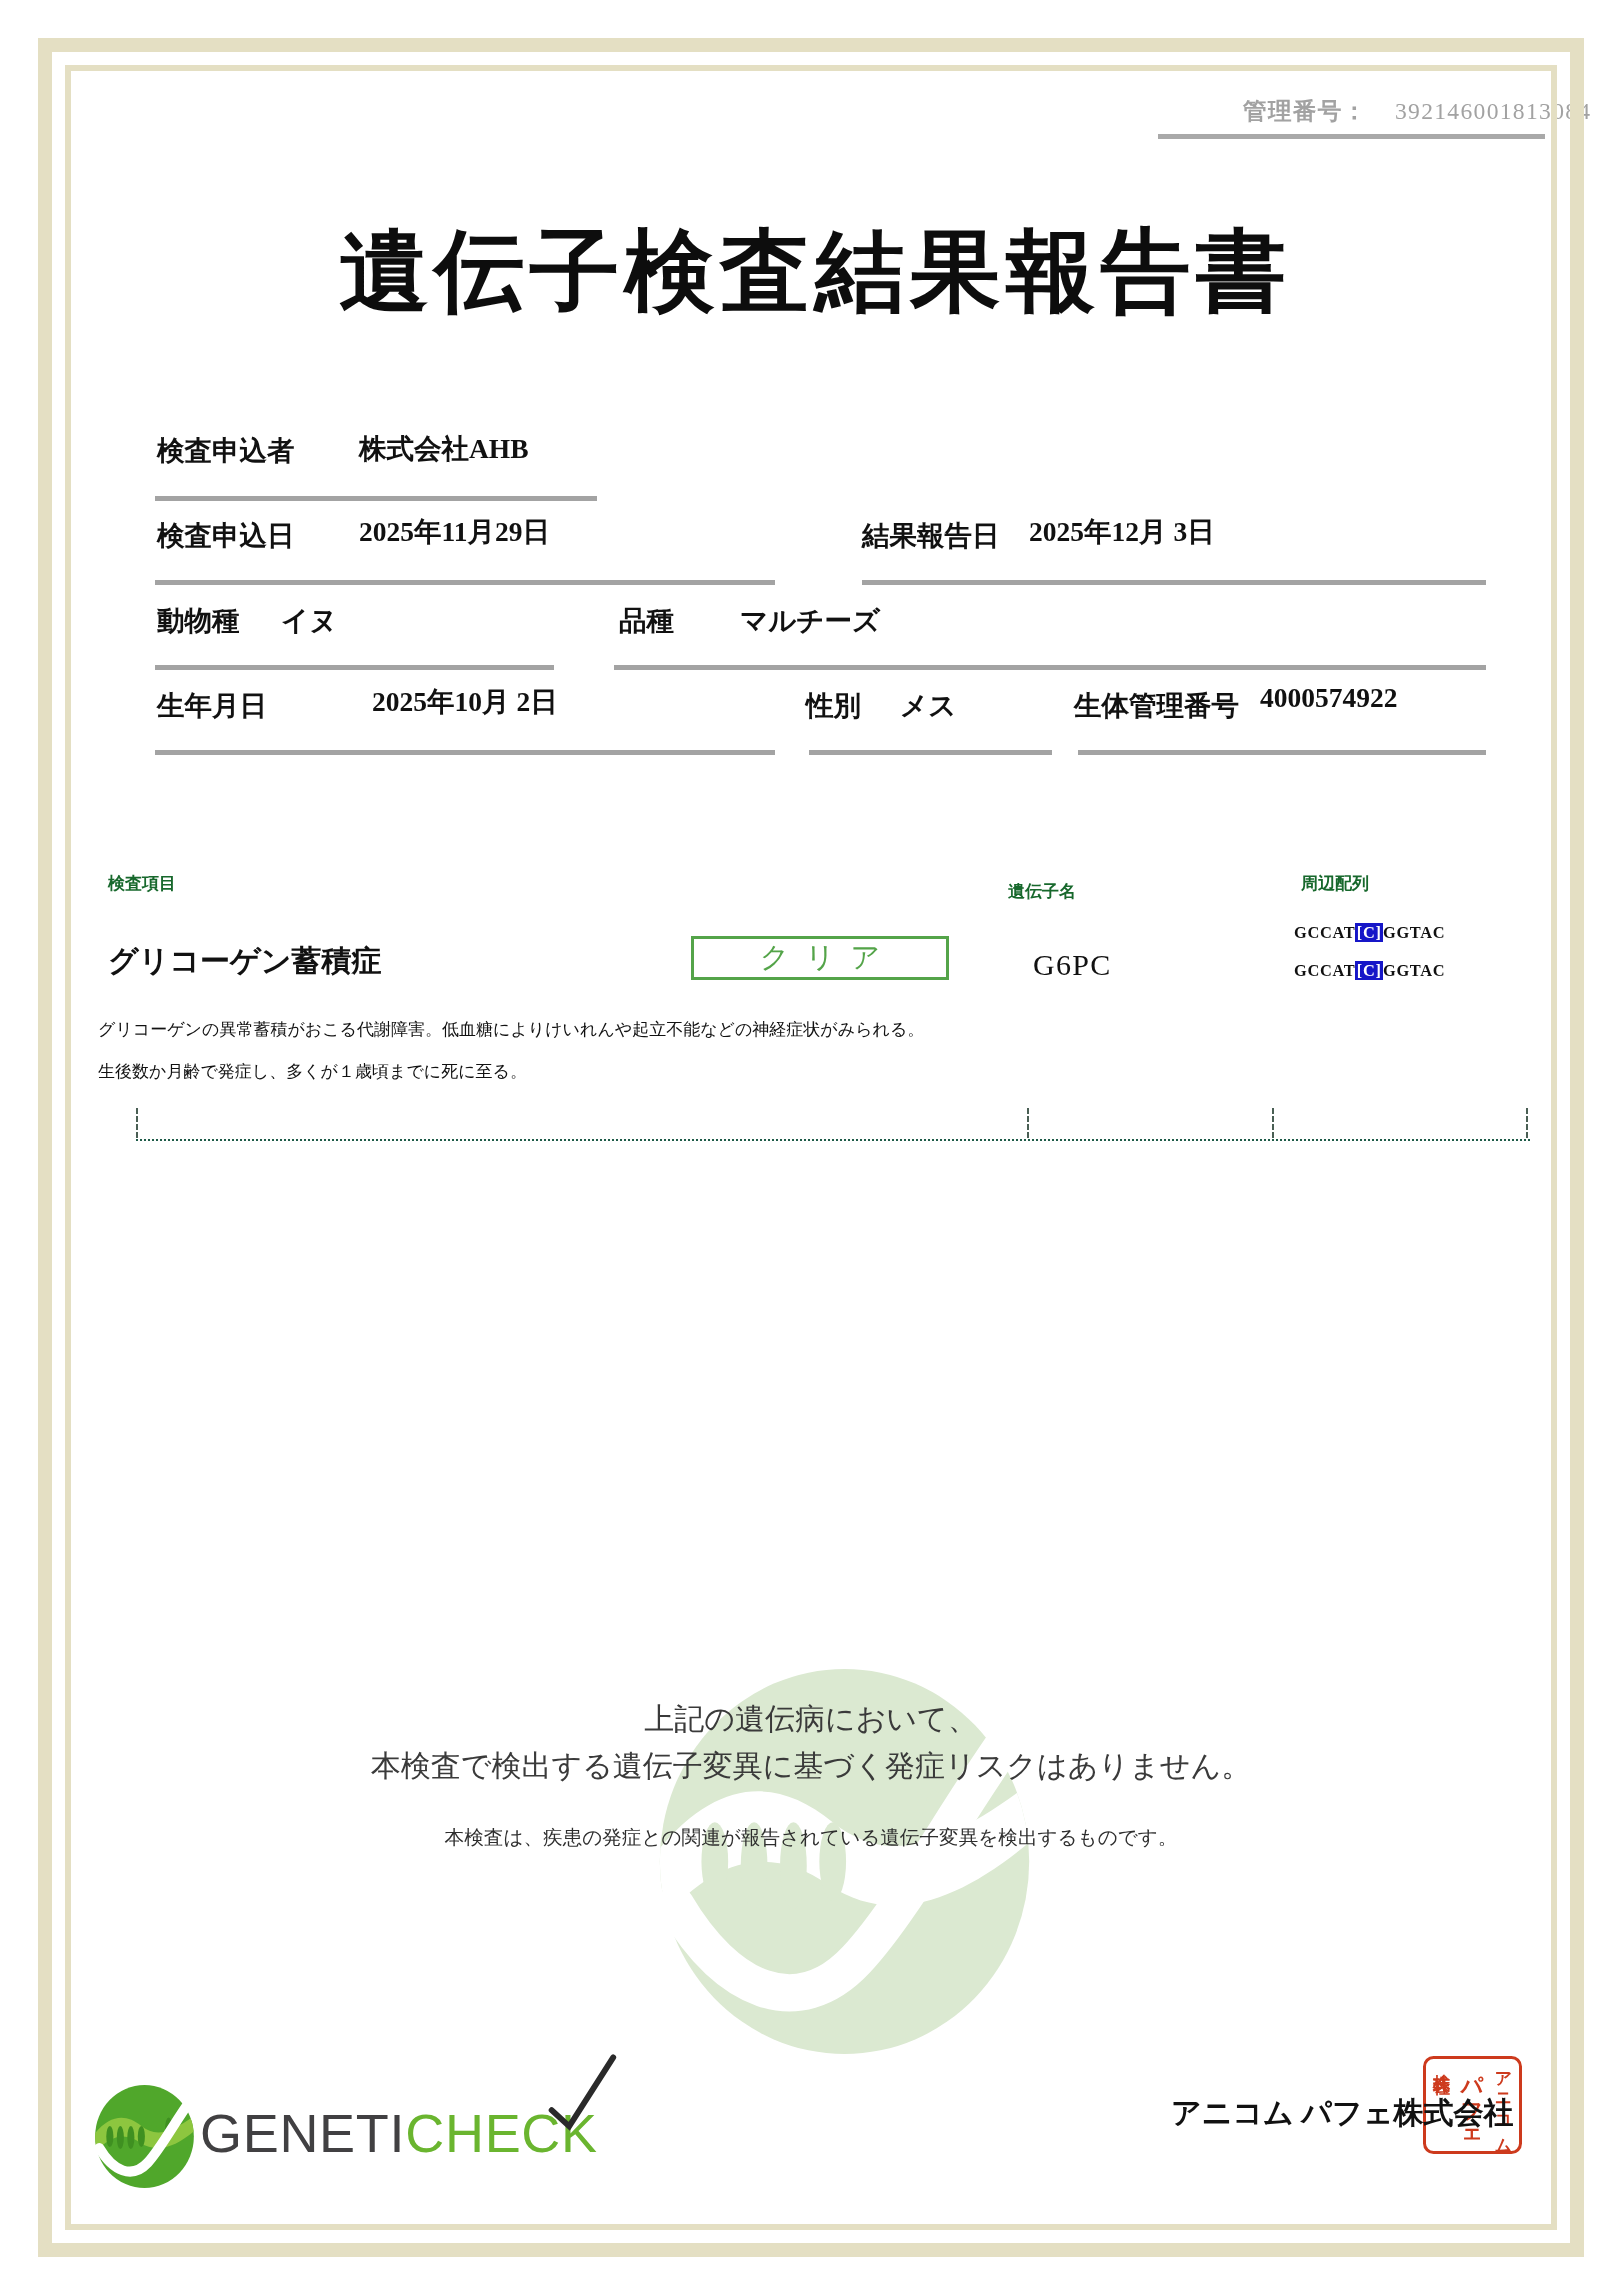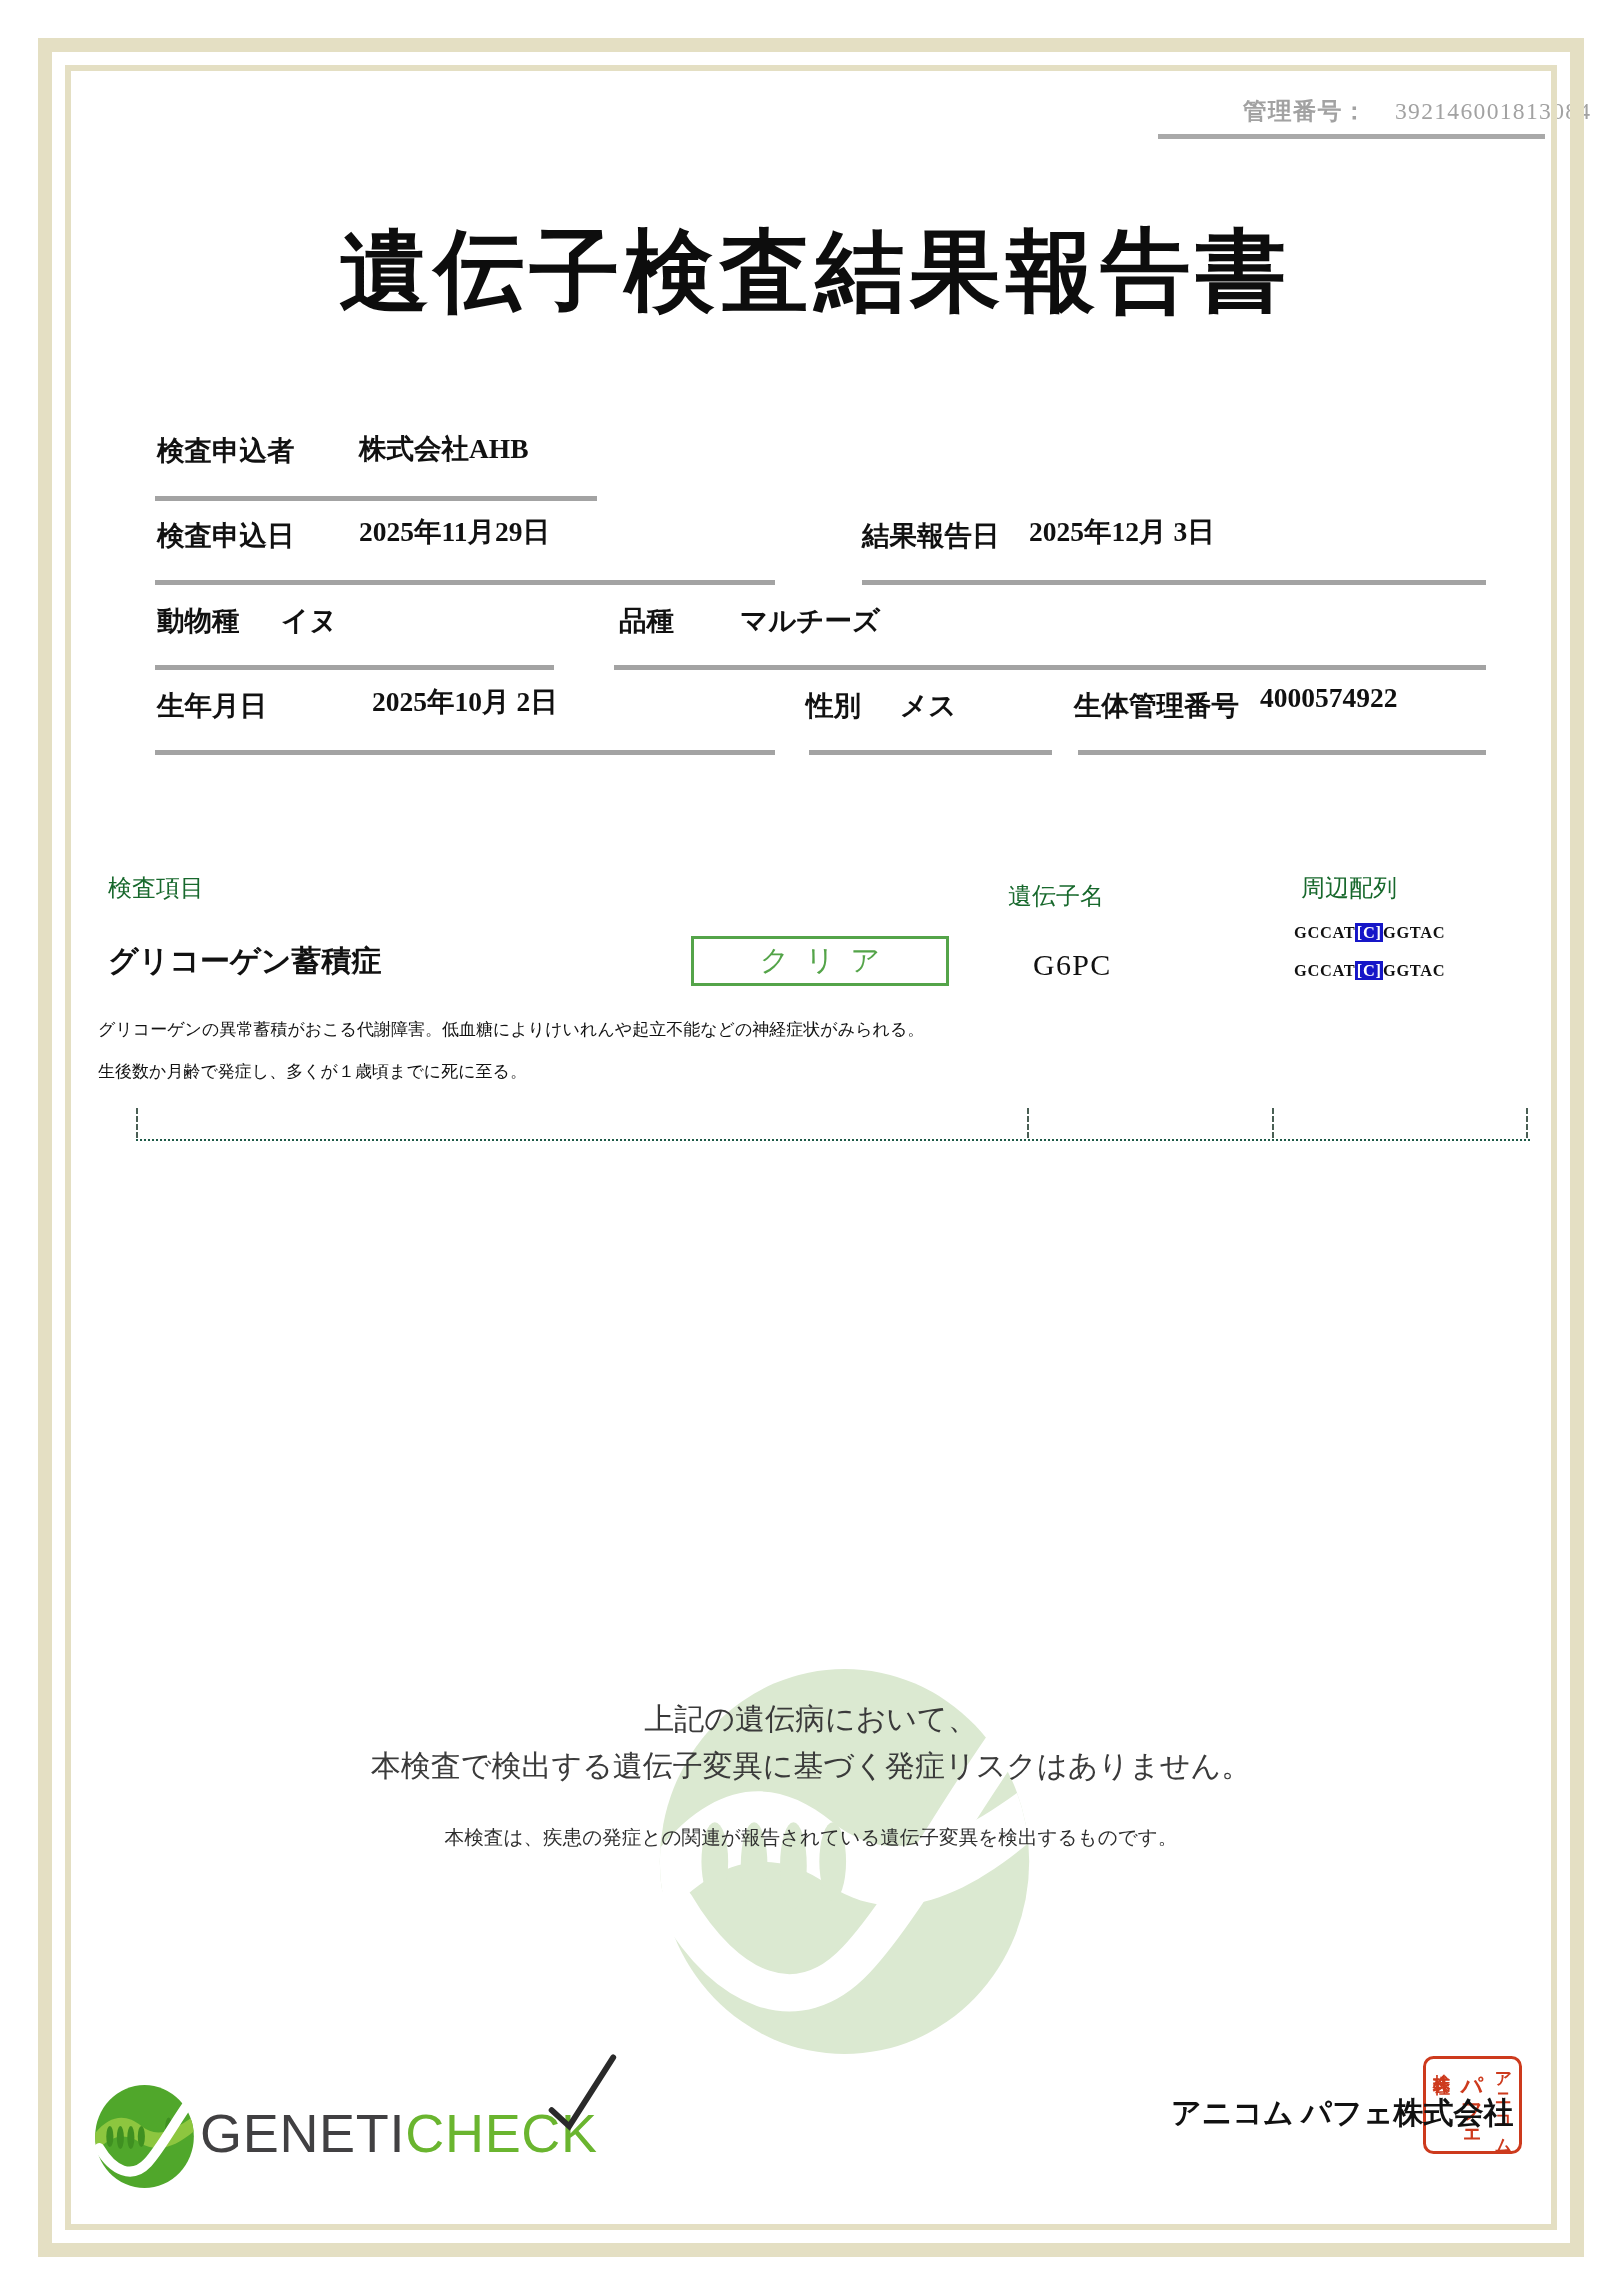--- a/index.html
+++ b/index.html
@@ -30,23 +30,23 @@
   .mgmt .num{margin-left:27.5px;font-weight:400;}
   .mgmt-underline{left:1158px;top:134px;width:387px;height:5.2px;background:#a9a9a9;}
   
   .title{left:0;right:0;top:211px;text-align:center;font-size:90px;font-weight:700;
          letter-spacing:5.2px;padding-left:8px;margin:0;color:#0d0d0d;}
   
   .lbl{font-size:27.5px;font-weight:700;}
   .val{font-size:27.5px;font-weight:700;}
   .rule{height:4.6px;background:var(--underline);}
   
-  .res-head{font-size:24px;font-weight:400;color:var(--header-green);}
+  .res-head{font-size:17px;font-weight:700;color:var(--header-green);}
   .item-name{font-size:30px;font-weight:700;}
-  .clear-box{left:691px;top:936px;width:258px;height:50px;border:3.3px solid var(--result-green);
+  .clear-box{left:691px;top:936px;width:258px;height:44px;border:3.3px solid var(--result-green);
              box-sizing:border-box;display:flex;align-items:center;justify-content:center;}
   .clear-box span{font-size:29px;color:var(--result-green);letter-spacing:15.7px;padding-left:15.7px;font-weight:400;}
   .gene{font-size:30px;font-weight:400;letter-spacing:1.3px;}
   .seq{font-size:16.4px;font-weight:700;letter-spacing:0.7px;}
   .seq .variant{background:var(--sequence-blue);color:#fff;padding:0 1.3px;}
   .desc{font-size:17px;font-weight:500;}
   .risk{font-size:26px;font-weight:700;color:var(--risk-green);}
   .vdash{width:0;height:30px;border-left:2px dashed #4a5f54;top:1108px;}
   .hdots{left:136px;top:1139px;width:1394px;height:0;border-top:2.6px dotted var(--dotted-line-green);}
   

